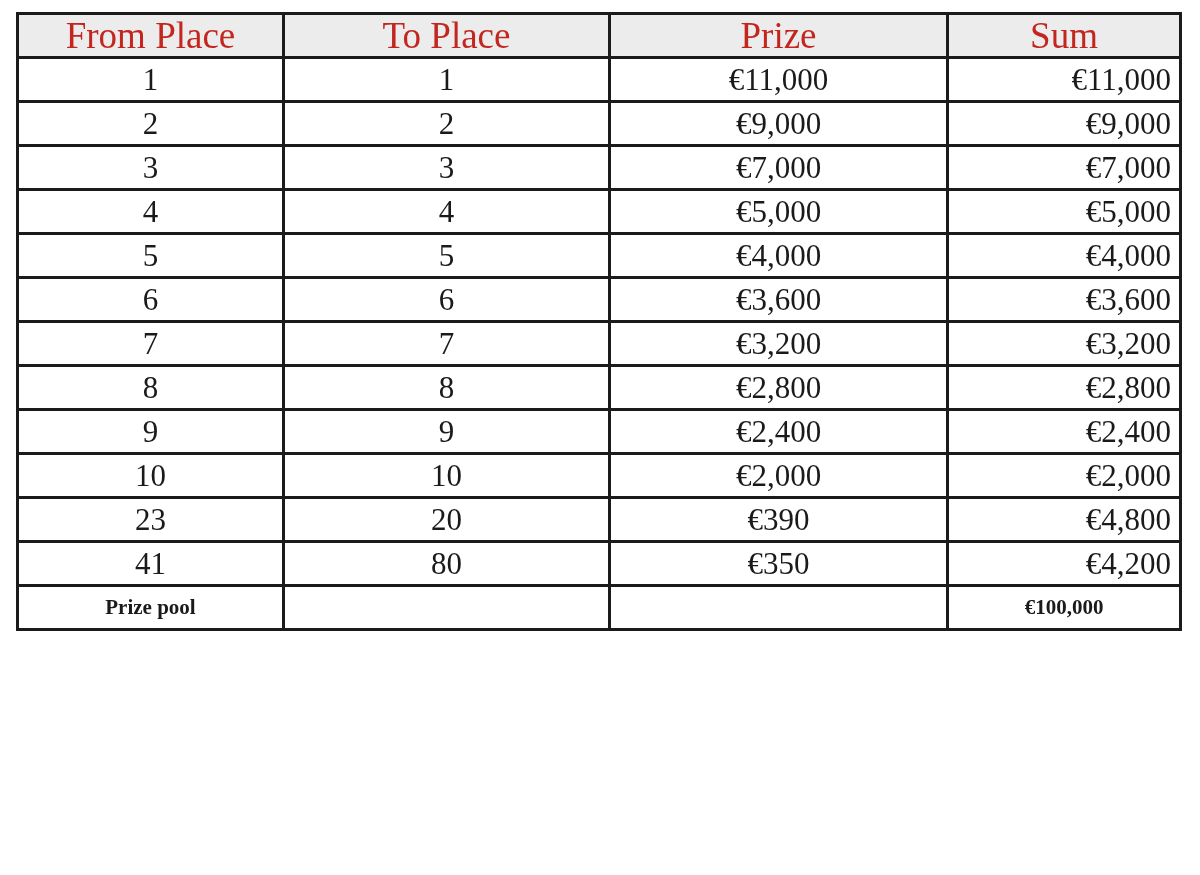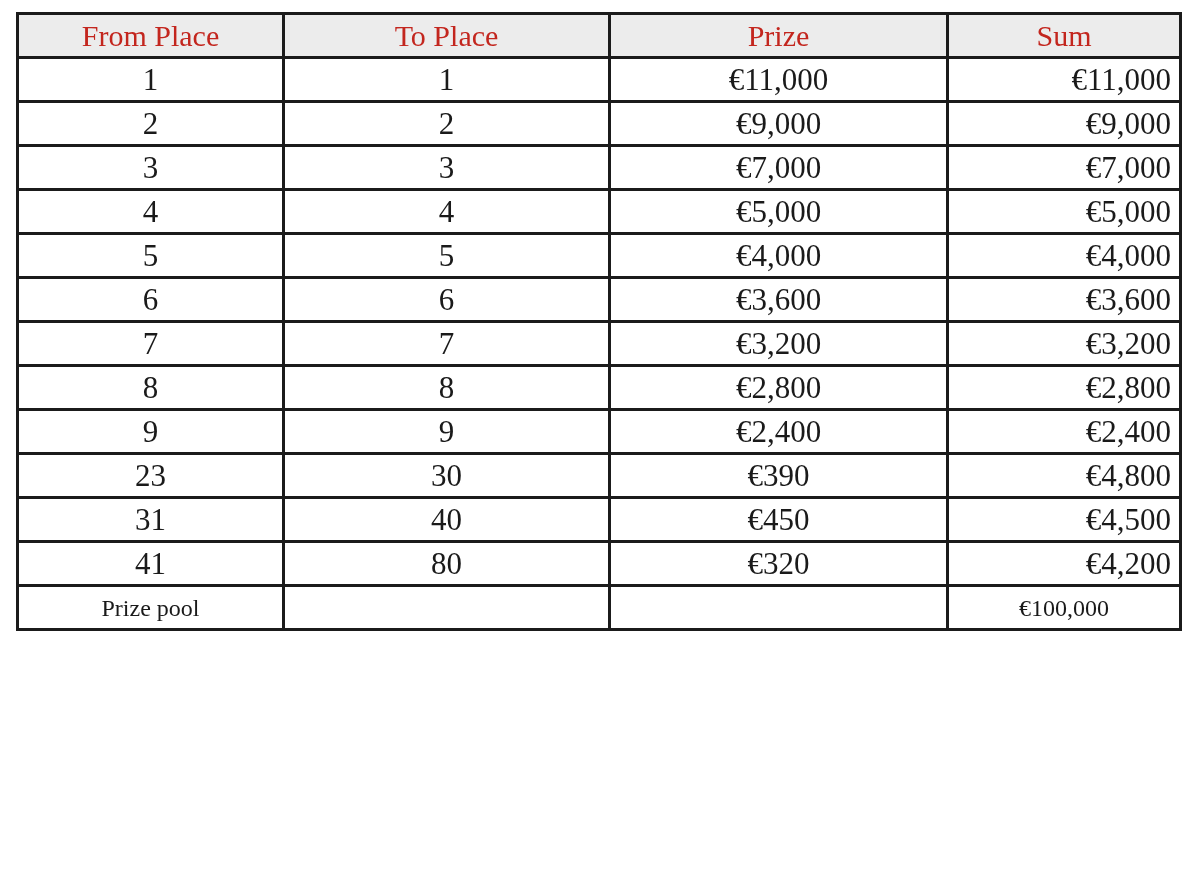--- a/index.html
+++ b/index.html
@@ -36,29 +36,29 @@
     vertical-align: middle;
     text-align: center;
     color: var(--text);
     font-weight: normal;
     overflow: hidden;
     white-space: nowrap;
   }
   thead th {
     background: var(--header-bg);
     color: var(--header-text);
-    font-size: 30px;
+    font-size: 37px;
   }
   td.sum {
     text-align: right;
     padding-right: 8px;
   }
   tr.footer-row td {
-    font-weight: normal;
-    font-size: 24px;
+    font-weight: bold;
+    font-size: 21px;
   }
   tr.footer-row td.total {
     padding-right: 0;
     margin-top: 8px;
   }
 </style>
 </head>
 <body>
 
 <table class="prize-table">
@@ -125,35 +125,35 @@
       <td>€2,800</td>
       <td class="sum">€2,800</td>
     </tr>
     <tr>
       <td>9</td>
       <td>9</td>
       <td>€2,400</td>
       <td class="sum">€2,400</td>
     </tr>
     <tr>
+      <td>10</td>
+      <td>10</td>
+      <td>€2,000</td>
+      <td class="sum">€2,000</td>
+    </tr>
+    <tr>
       <td>23</td>
-      <td>30</td>
+      <td>20</td>
       <td>€390</td>
       <td class="sum">€4,800</td>
     </tr>
     <tr>
-      <td>31</td>
-      <td>40</td>
-      <td>€450</td>
-      <td class="sum">€4,500</td>
-    </tr>
-    <tr>
       <td>41</td>
       <td>80</td>
-      <td>€320</td>
+      <td>€350</td>
       <td class="sum">€4,200</td>
     </tr>
     <tr class="footer-row">
       <td>Prize pool</td>
       <td></td>
       <td></td>
       <td class="total">€100,000</td>
     </tr>
   </tbody>
 </table>

